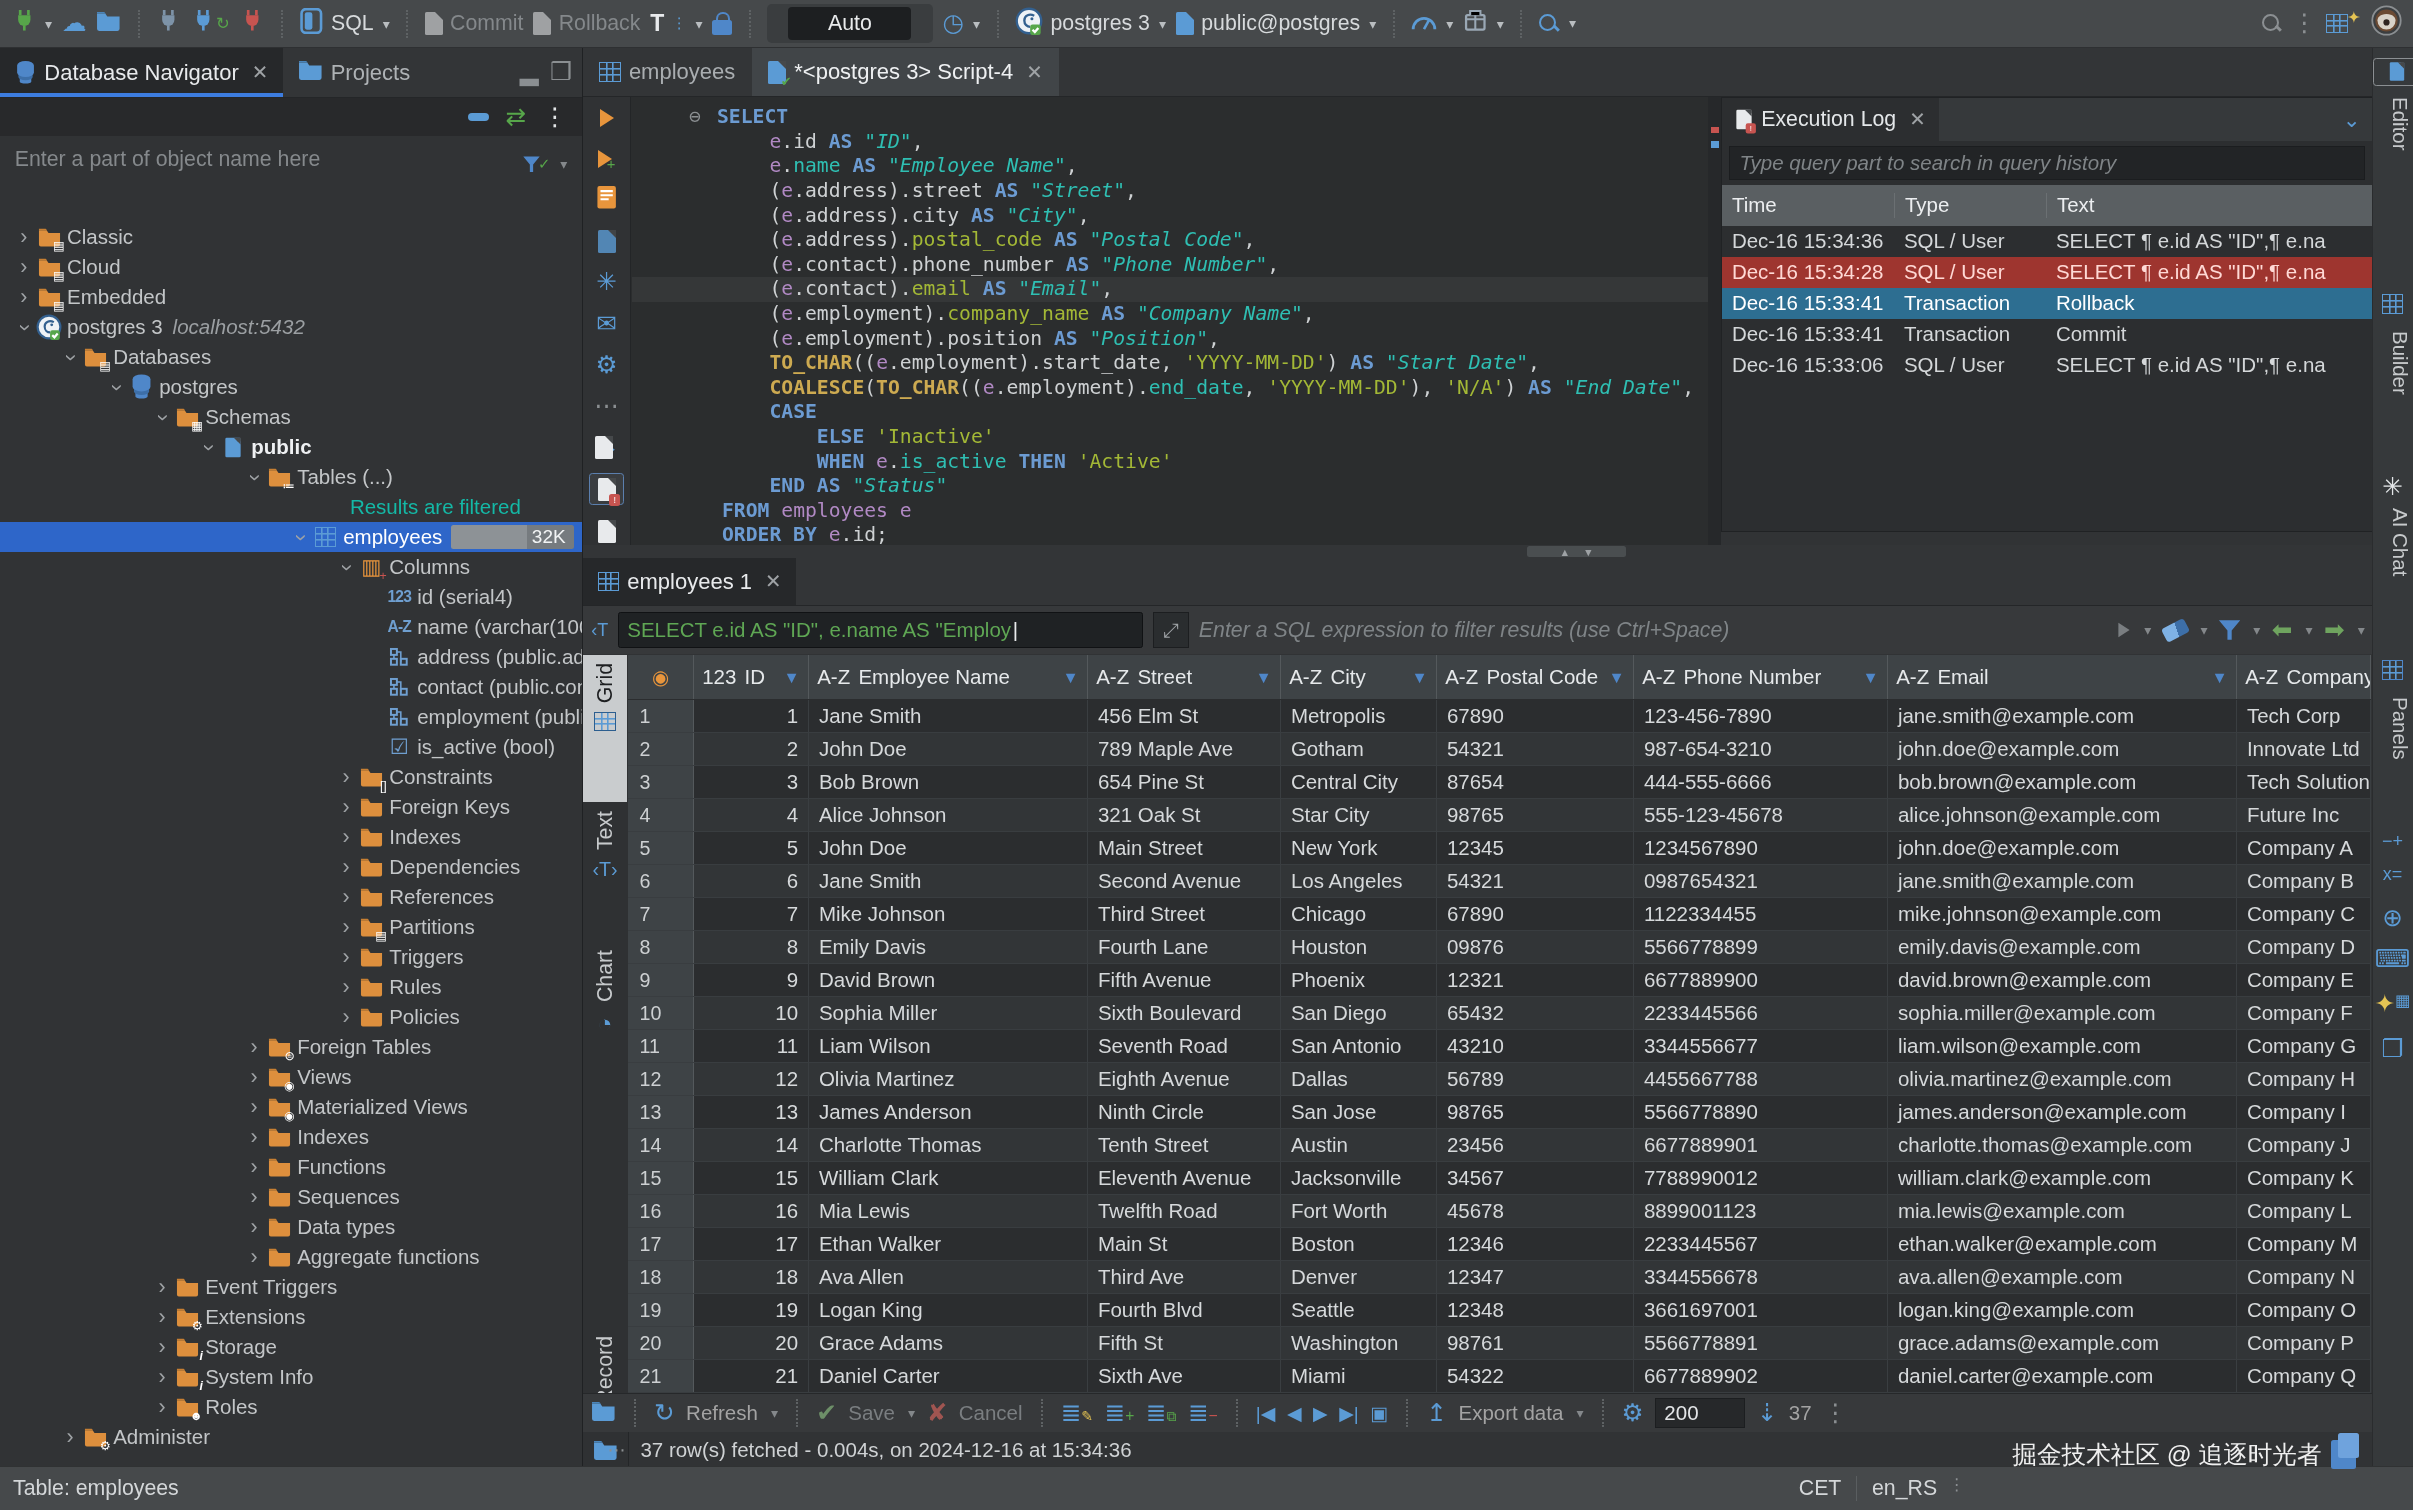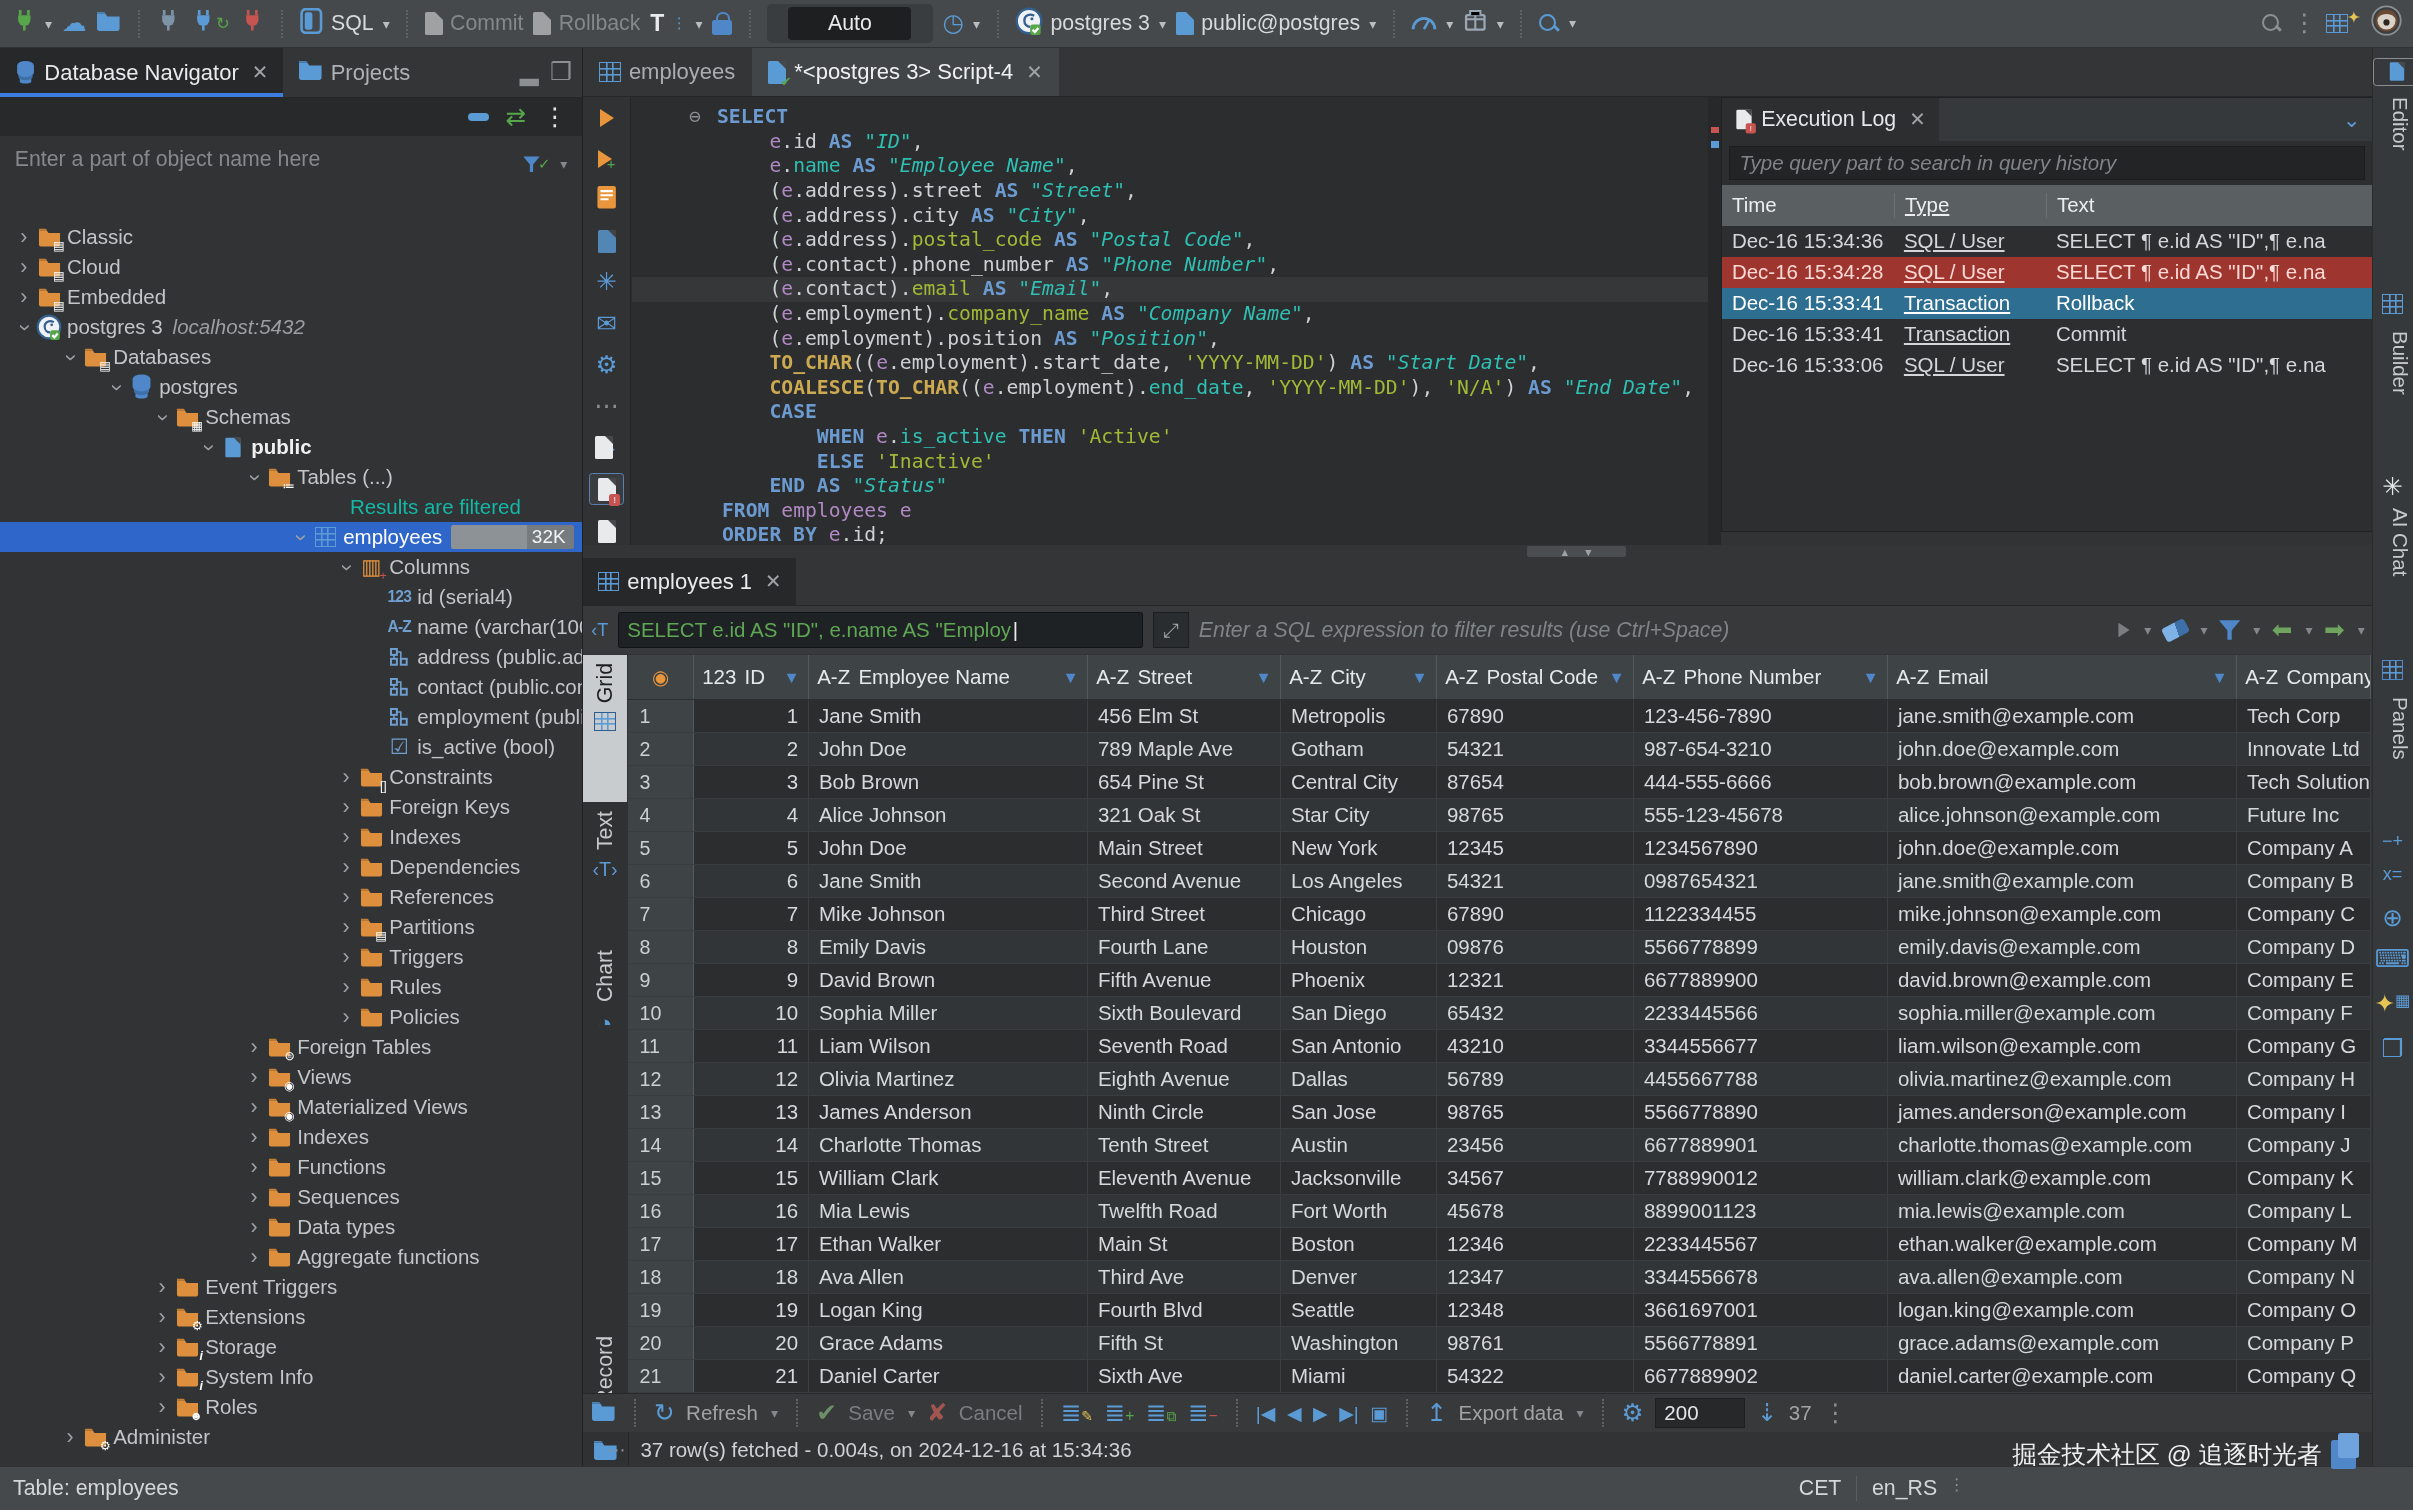--- a/index.html
+++ b/index.html
@@ -72,21 +72,21 @@
   .lchev{margin-left:auto;margin-right:11.5px;color:#5b9bd5;font-size:21.3px;}
   .lsearch{margin:4.9px 6.6px;height:34px;background:#222426;border:1.6px solid #1b1d1f;display:flex;align-items:center;padding:0 9.9px;
            color:#7f8487;font-style:italic;font-size:20.5px;box-sizing:border-box;}
   .lhead{height:41px;background:#5a5f62;display:flex;align-items:center;font-size:20.5px;color:#eceef0;}
   .lhead>div{padding-left:9.9px;border-left:1.6px solid #6b7073;height:60%;display:flex;align-items:center;box-sizing:border-box;}
   .lhead>div:first-child{border-left:none;}
   .lrow{height:31px;display:flex;align-items:center;font-size:20.5px;color:#d4d7d9;}
   .lrow>div{padding-left:9.9px;overflow:hidden;white-space:nowrap;box-sizing:border-box;}
   .lrow.error{background:#9e352f;color:#ffd9d5;}
   .lrow.selected{background:#2d6e91;color:#fff;}
-  .lc0{width:172px;flex:none;} .lc1{width:152px;flex:none;text-decoration:underline;} .lc2{flex:1;}
+  .lc0{width:172px;flex:none;} .lc1{width:152px;flex:none;} .lc2{flex:1;}
   
   #splitter{position:absolute;left:583px;top:545px;width:1790px;height:13px;background:#333537;}
   #splitter .grip{position:absolute;left:944px;top:0.8px;width:99px;height:11.5px;background:#4a4e50;border-radius:2.5px;
                   display:flex;align-items:center;justify-content:center;gap:13px;color:#9ea2a5;font-size:10.7px;}
   
   #results{position:absolute;left:583px;top:558px;width:1790px;height:908px;background:#313335;}
   .rtabs{height:48px;background:#333537;border-bottom:1.6px solid #242628;display:flex;box-sizing:border-box;}
   .rtab{display:flex;align-items:center;gap:8.2px;padding:0 14.8px;background:#26282a;font-size:22px;color:#e8eaec;}
   .rfilter{height:48px;background:#37393b;display:flex;align-items:center;padding:0 8.2px;gap:9.9px;box-sizing:border-box;}
   .fchip{width:525px;height:36px;background:#1f2224;border:1.6px solid #101214;border-radius:2.5px;display:flex;align-items:center;
@@ -796,22 +796,22 @@
         <div class="cl"><span class="d">    (</span><span class="a">e</span><span class="d">.address).street </span><span class="k">AS</span><span class="d"> </span><span class="q">"Street"</span><span class="d">,</span></div>
         <div class="cl"><span class="d">    (</span><span class="a">e</span><span class="d">.address).city </span><span class="k">AS</span><span class="d"> </span><span class="q">"City"</span><span class="d">,</span></div>
         <div class="cl"><span class="d">    (</span><span class="a">e</span><span class="d">.address).</span><span class="s">postal_code</span><span class="d"> </span><span class="k">AS</span><span class="d"> </span><span class="q">"Postal Code"</span><span class="d">,</span></div>
         <div class="cl"><span class="d">    (</span><span class="a">e</span><span class="d">.contact).phone_number </span><span class="k">AS</span><span class="d"> </span><span class="q">"Phone Number"</span><span class="d">,</span></div>
         <div class="cl hl"><span class="d">    (</span><span class="a">e</span><span class="d">.contact).</span><span class="s">email</span><span class="d"> </span><span class="k">AS</span><span class="d"> </span><span class="q">"Email"</span><span class="d">,</span></div>
         <div class="cl"><span class="d">    (</span><span class="a">e</span><span class="d">.employment).</span><span class="s">company_name</span><span class="d"> </span><span class="k">AS</span><span class="d"> </span><span class="q">"Company Name"</span><span class="d">,</span></div>
         <div class="cl"><span class="d">    (</span><span class="a">e</span><span class="d">.employment).position </span><span class="k">AS</span><span class="d"> </span><span class="q">"Position"</span><span class="d">,</span></div>
         <div class="cl"><span class="d">    </span><span class="f">TO_CHAR</span><span class="d">((</span><span class="a">e</span><span class="d">.employment).start_date, </span><span class="s">'YYYY-MM-DD'</span><span class="d">) </span><span class="k">AS</span><span class="d"> </span><span class="q">"Start Date"</span><span class="d">,</span></div>
         <div class="cl"><span class="d">    </span><span class="f">COALESCE</span><span class="d">(</span><span class="f">TO_CHAR</span><span class="d">((</span><span class="a">e</span><span class="d">.employment).</span><span class="c">end_date</span><span class="d">, </span><span class="s">'YYYY-MM-DD'</span><span class="d">), </span><span class="s">'N/A'</span><span class="d">) </span><span class="k">AS</span><span class="d"> </span><span class="q">"End Date"</span><span class="d">,</span></div>
         <div class="cl"><span class="d">    </span><span class="k">CASE</span></div>
+        <div class="cl"><span class="d">        </span><span class="k">ELSE</span><span class="d"> </span><span class="s">'Inactive'</span></div>
         <div class="cl"><span class="d">        </span><span class="k">WHEN</span><span class="d"> </span><span class="a">e</span><span class="d">.</span><span class="c">is_active</span><span class="d"> </span><span class="k">THEN</span><span class="d"> </span><span class="s">'Active'</span></div>
-        <div class="cl"><span class="d">        </span><span class="k">ELSE</span><span class="d"> </span><span class="s">'Inactive'</span></div>
         <div class="cl"><span class="d">    </span><span class="k">END</span><span class="d"> </span><span class="k">AS</span><span class="d"> </span><span class="q">"Status"</span></div>
         <div class="cl"><span class="k">FROM</span><span class="d"> </span><span class="a">employees</span><span class="d"> </span><span class="a">e</span></div>
         <div class="cl"><span class="k">ORDER BY</span><span class="d"> </span><span class="a">e</span><span class="d">.id;</span></div>
       </div>
   </div>
   <div id="escroll">
       <span class="m1"></span>
       <span class="m2"></span>
     </div>
 

